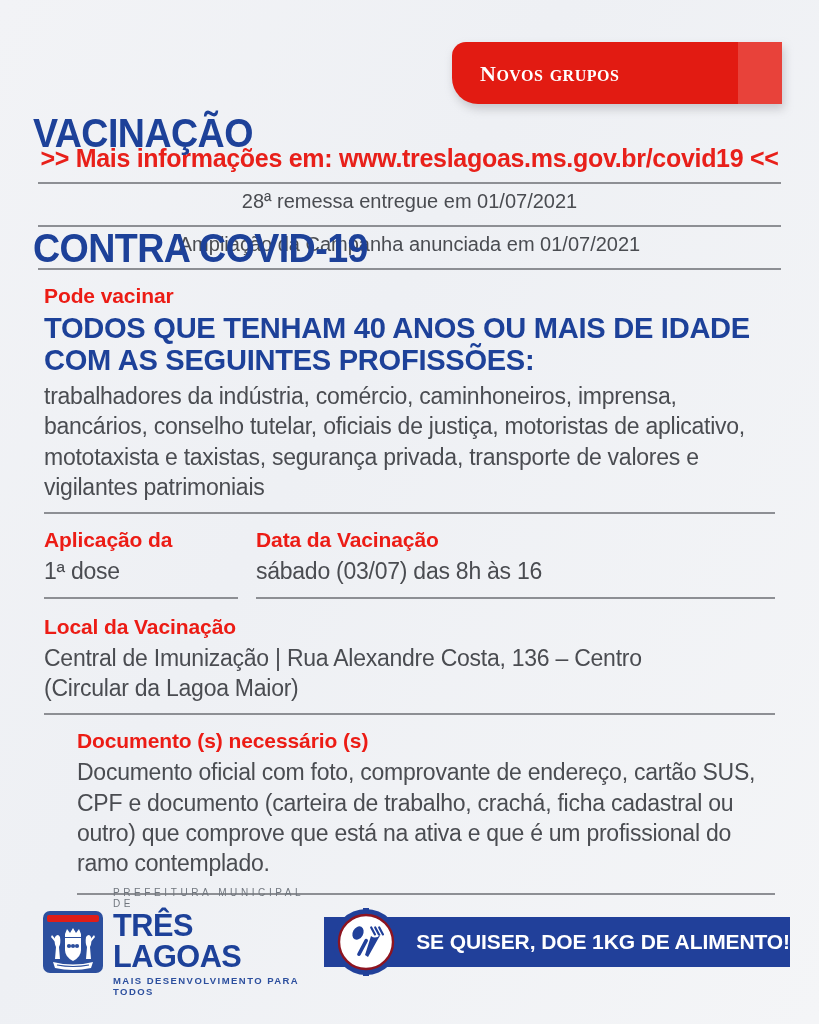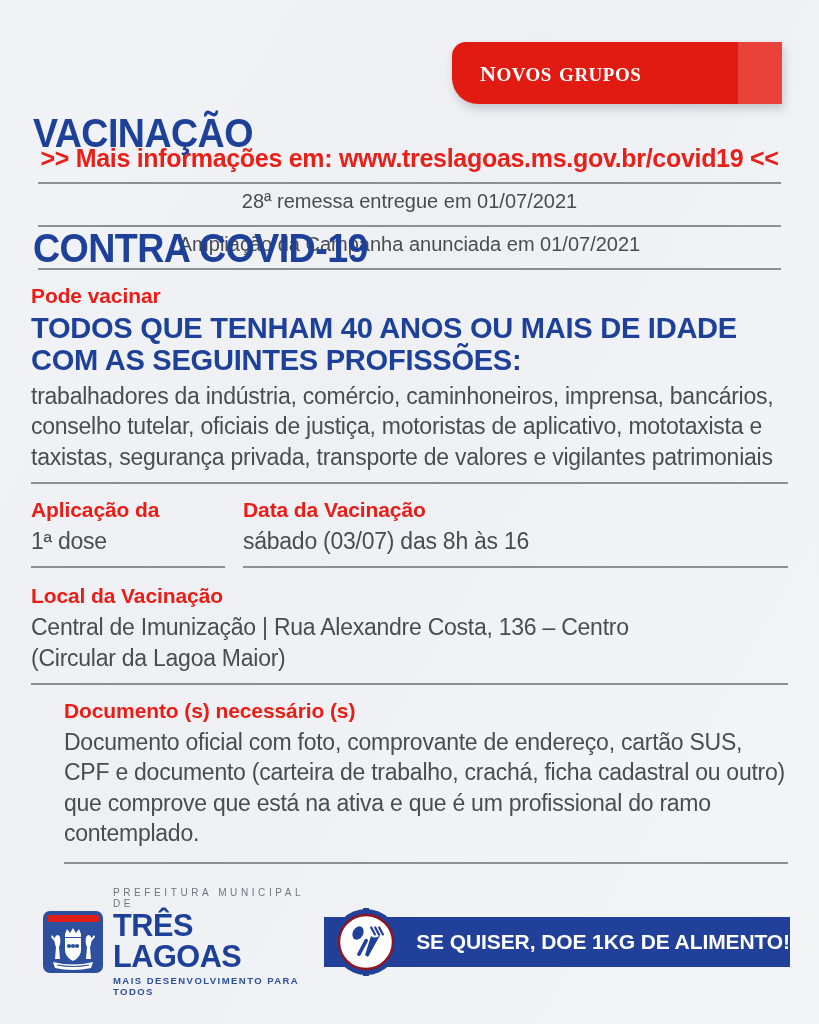--- a/index.html
+++ b/index.html
@@ -62,21 +62,21 @@
     height: 62px;
     background: #e8423a;
   }
   .ribbon-text {
     position: absolute;
     left: 28px;
     top: 11px;
     color: #ffffff;
     font-family: "Liberation Serif", serif;
     font-weight: bold;
-    font-size: 27px;
+    font-size: 23px;
     letter-spacing: 0.5px;
     font-variant: small-caps;
     text-transform: lowercase;
     white-space: nowrap;
   }
   .ribbon-text::first-letter { font-size: 31px; }
 
   
   .site-line {
     text-align: center;
@@ -94,21 +94,21 @@
   }
   .note-line {
     text-align: center;
     color: #4a4c51;
     font-size: 20px;
     padding: 6px 0 3px 0;
     white-space: nowrap;
   }
 
   
-  .body-area { padding: 0 31px; margin-top: 4px; }
+  .body-area { padding: 0 44px; margin-top: 4px; }
   .label-red {
     color: #ec1c15;
     font-weight: bold;
     font-size: 21px;
     letter-spacing: -0.1px;
   }
   .headline-blue {
     color: #1d4199;
     font-weight: bold;
     font-size: 30px;

